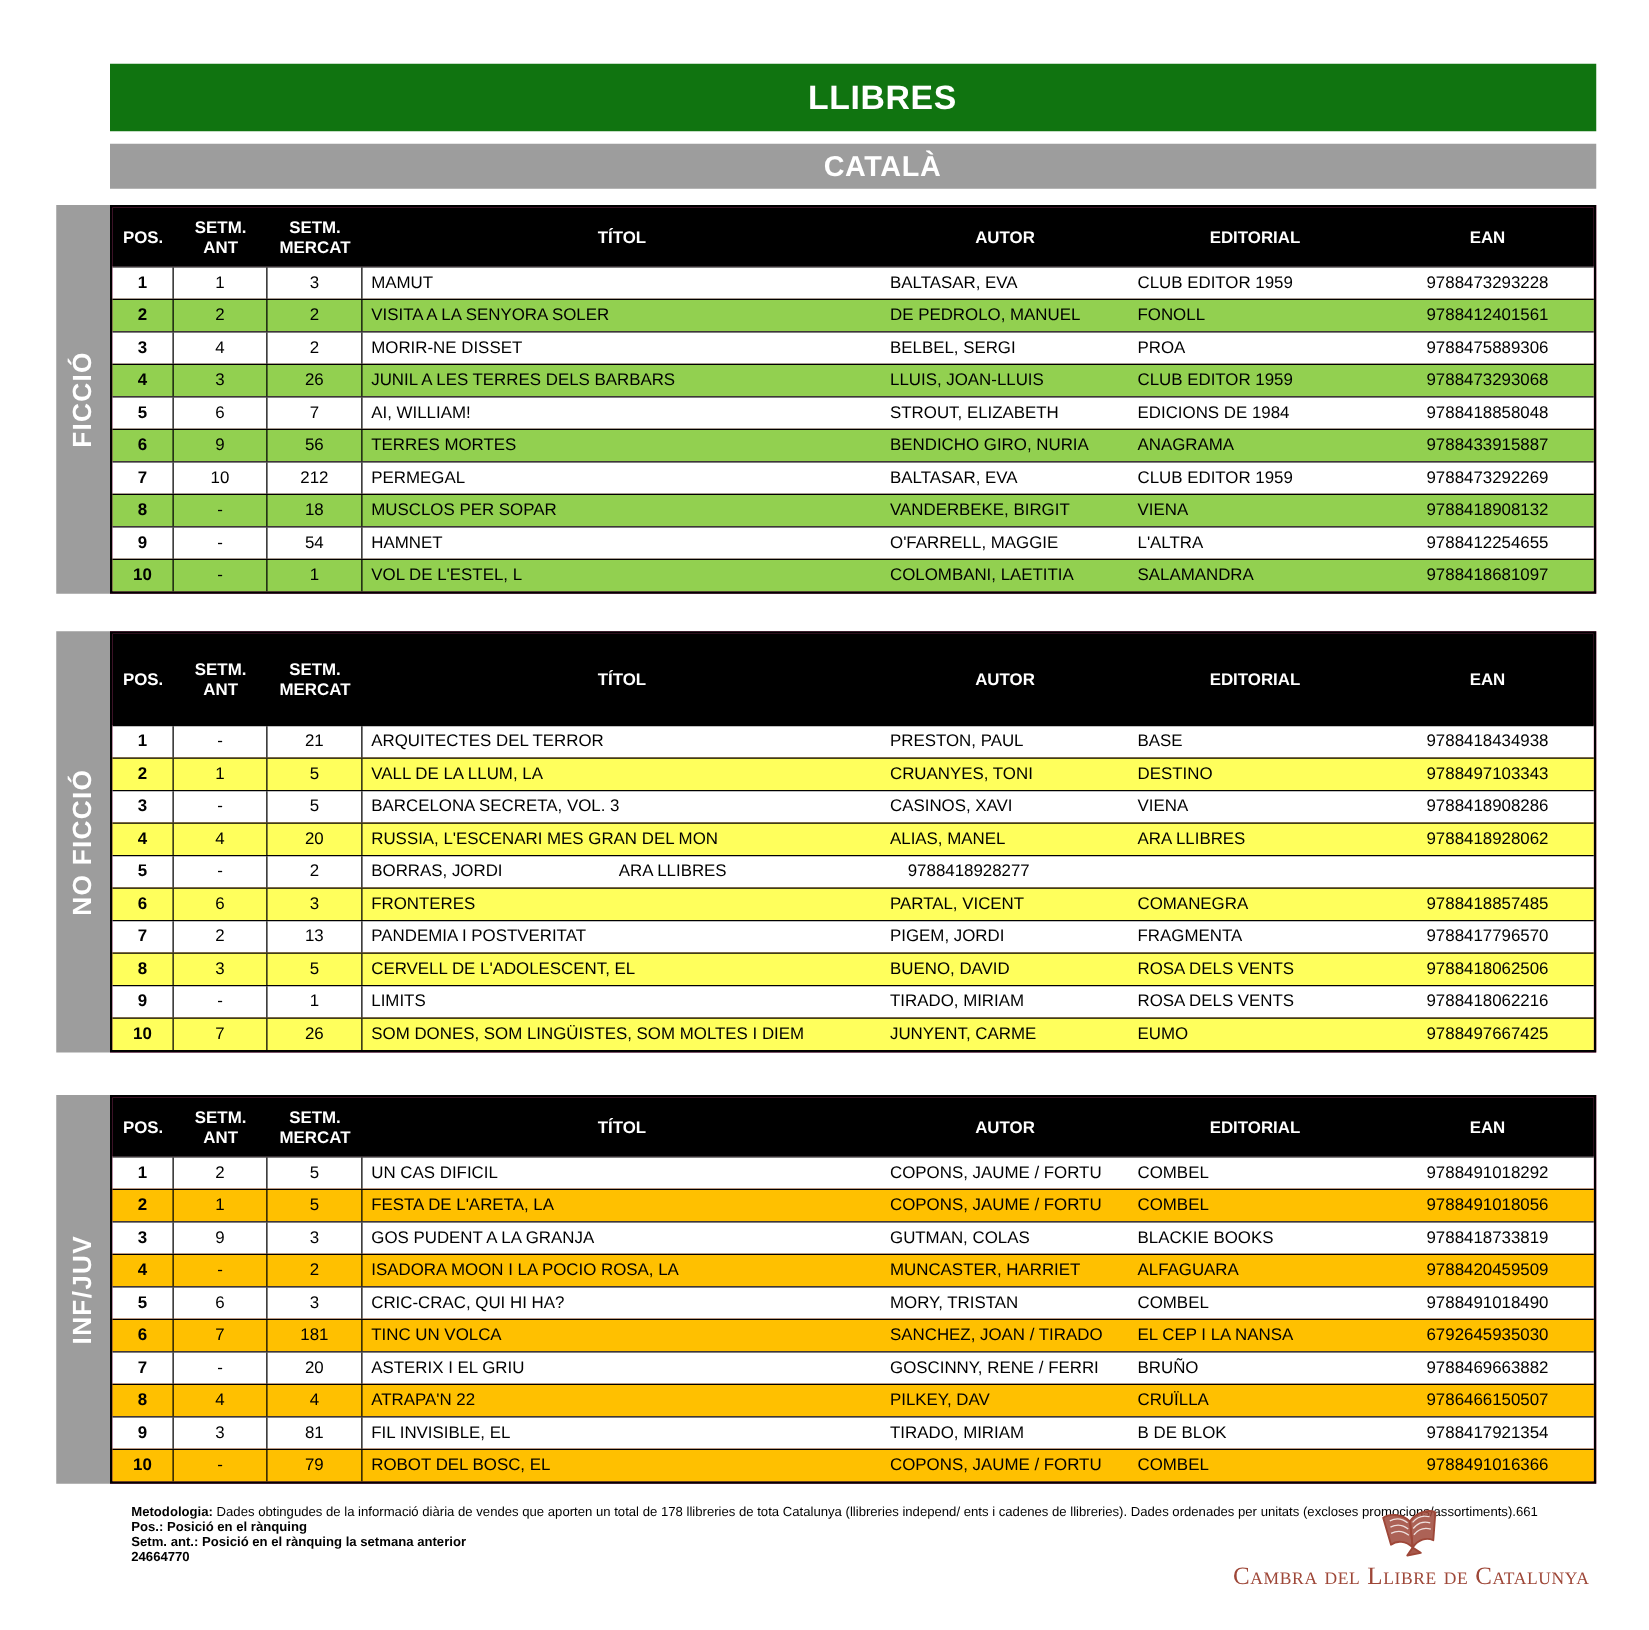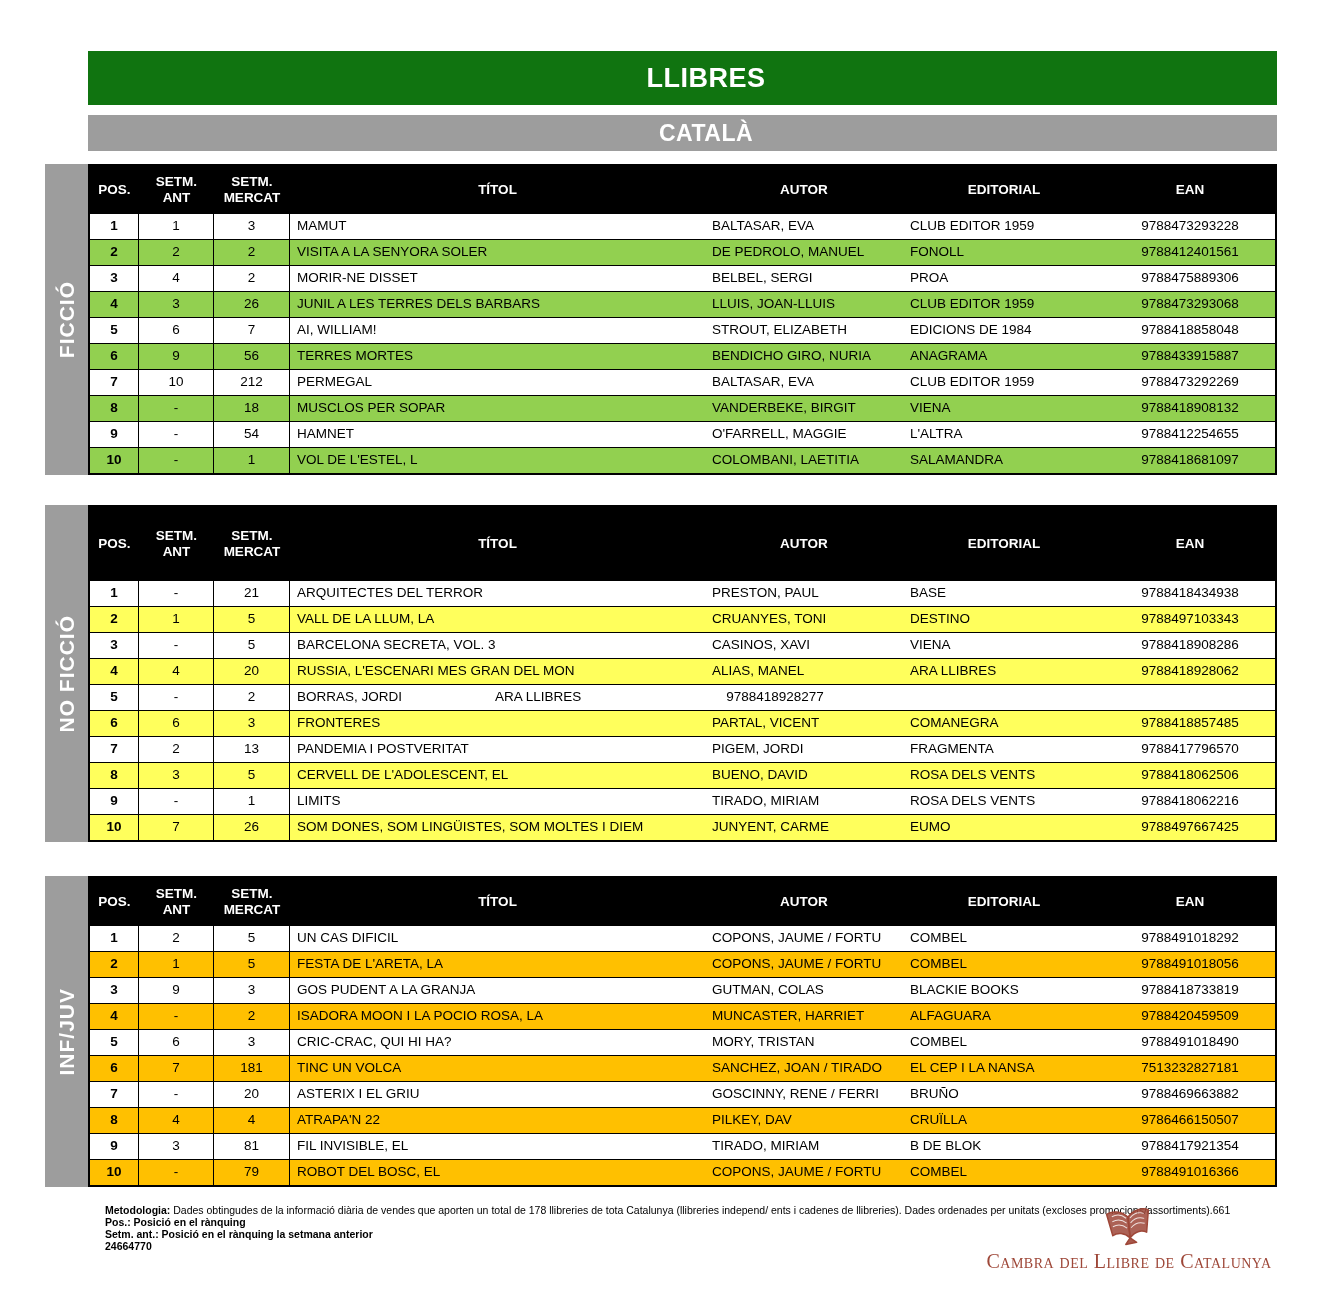--- a/index.html
+++ b/index.html
@@ -388,21 +388,21 @@
     <div class="c w-edi c-edi">COMBEL</div>
     <div class="c w-ean c-ean">9788491018490</div>
   </div>
         <div class="row" style="background-color: rgb(255, 192, 0);">
     <div class="c w-pos c-pos">6</div>
     <div class="c w-ant c-ant">7</div>
     <div class="c w-mer c-mer">181</div>
     <div class="c w-tit c-tit">TINC UN VOLCA</div>
     <div class="c w-aut c-aut">SANCHEZ, JOAN / TIRADO</div>
     <div class="c w-edi c-edi">EL CEP I LA NANSA</div>
-    <div class="c w-ean c-ean">7513232827181</div>
+    <div class="c w-ean c-ean">6792645935030</div>
   </div>
         <div class="row">
     <div class="c w-pos c-pos">7</div>
     <div class="c w-ant c-ant">-</div>
     <div class="c w-mer c-mer">20</div>
     <div class="c w-tit c-tit">ASTERIX I EL GRIU</div>
     <div class="c w-aut c-aut">GOSCINNY, RENE / FERRI</div>
     <div class="c w-edi c-edi">BRUÑO</div>
     <div class="c w-ean c-ean">9788469663882</div>
   </div>

